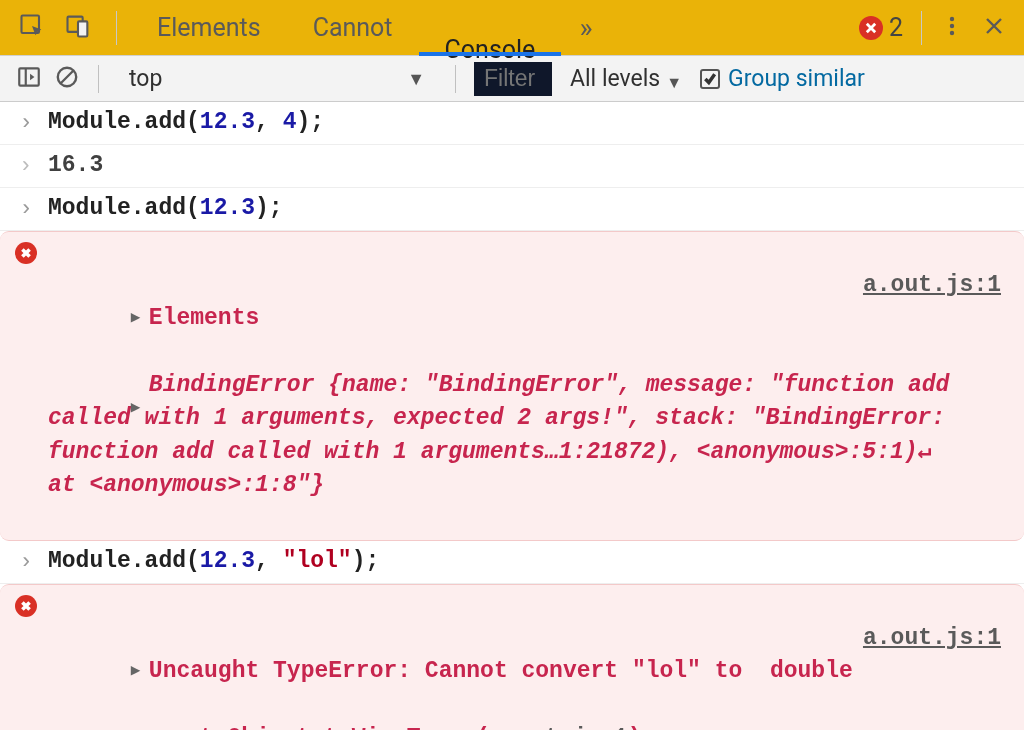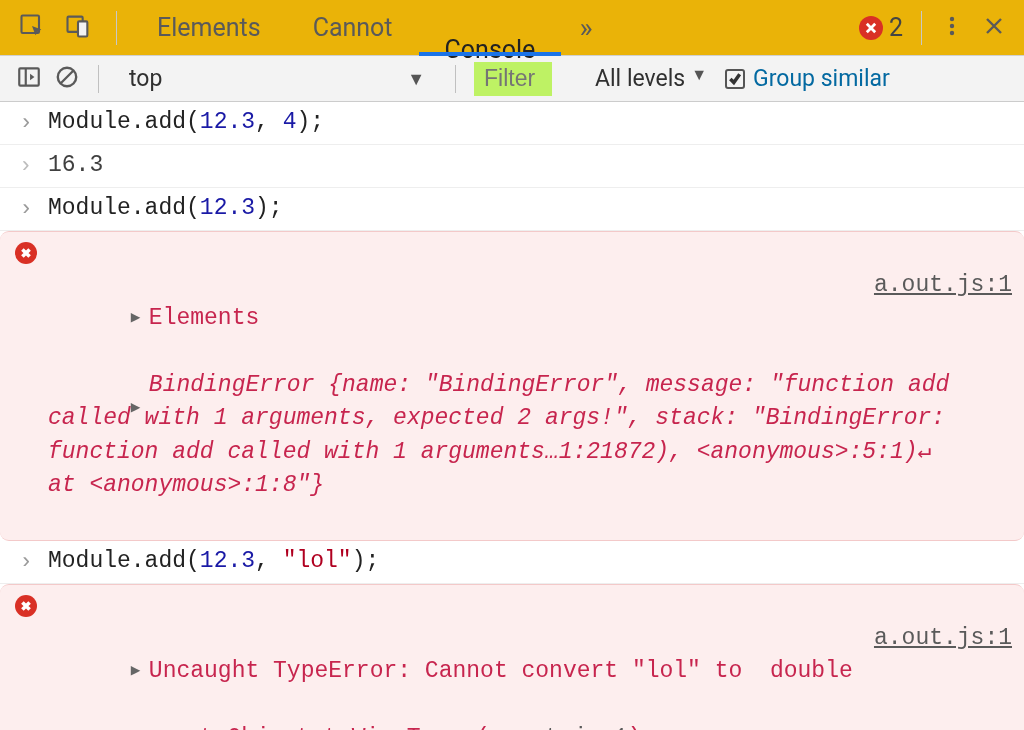--- a/index.html
+++ b/index.html
@@ -55,46 +55,45 @@
     border-bottom: 1px solid #ccc; padding: 0 16px; gap: 12px;
   }
   .toolbar svg.ico { width: 26px; height: 26px; }
   .toolbar .ctx {
     display:flex; align-items:center; justify-content:space-between;
     width: 320px; height: 34px; padding: 0 12px;
     font-size: 23px; color: #303030; cursor:pointer;
   }
   .toolbar .ctx .caret { font-size: 18px; color:#555; }
   .toolbar .filter {
-    width: 78px; height: 34px; border: none; background: #bef264; padding: 0 10px;
+    width: 78px; height: 34px; border: none; background: #0f172a; padding: 0 10px;
     font-size: 23px; color:#777;
   }
   .toolbar .levels {
-    display:flex; align-items:flex-start; gap:6px; font-size: 23px; color:#303030; cursor:pointer;
+    display:flex; align-items:flex-end; gap:6px; font-size: 23px; color:#303030; cursor:pointer;
     padding: 0 6px;
-    margin-left: 25px;
   }
   .toolbar .levels .caret { font-size:16px; color:#555; }
   .toolbar .chk { display:flex; align-items:center; gap:8px; font-size: 23px; color:#0369a1; cursor:pointer; }
   .toolbar .chk .box {
     width:20px; height:20px; border:2px solid #555; border-radius:3px; display:flex; align-items:center; justify-content:center;
   }
   .toolbar .chk .box svg { width:14px; height:14px; stroke:#333; stroke-width:3; fill:none; }
   .vdivT { width: 1px; height: 28px; background: #c0c0c0; margin: 0 6px; }
 
   
   .console { font-family: Menlo, Consolas, "Courier New", monospace; font-size: 23px; line-height: 1.45; }
   .row { display:flex; align-items:flex-start; border-bottom: 1px solid #eee; padding: 4px 0 4px 4px; }
   .row.err { background: #fdeeee; border-top:1px solid #f3c9c9; border-bottom:1px solid #f3c9c9;border-radius:9px; }
   .gutter { width: 44px; flex-shrink:0; display:flex; justify-content:center; padding-top:2px; }
   .gutter .caret-in { color:#9a9a9a; font-size:22px; }
   .gutter .caret-out { color:#bdbdbd; font-size:22px; transform: scaleX(-1); }
   .gutter .err-badge { width:22px; height:22px; border-radius:50%; background:#d93025; display:flex;align-items:center;justify-content:center; margin-top:4px; }
   .gutter .err-badge svg { width:12px; height:12px; stroke:#fff; stroke-width:3; }
-  .body { flex: 1; padding-right: 12px; white-space: pre-wrap; word-break: break-word; }
+  .body { flex: 1; padding-right: 23px; white-space: pre-wrap; word-break: break-word; font-weight: bold; }
 
   .tok-kw { color:#222; }
   .tok-num { color:#1a1aa6; }
   .tok-str { color:#b00020; }
   .tok-result { color:#404040; }
   .err-text { color:#c7254e; }
   .link-src { color:#5a5a5a; text-decoration: underline; float:right; padding-left:20px; }
   .disclose { color:#666; font-size:16px; display:inline-block; width:18px; vertical-align: middle; }
   .italic { font-style: italic; color:#c7254e; }
 </style>

